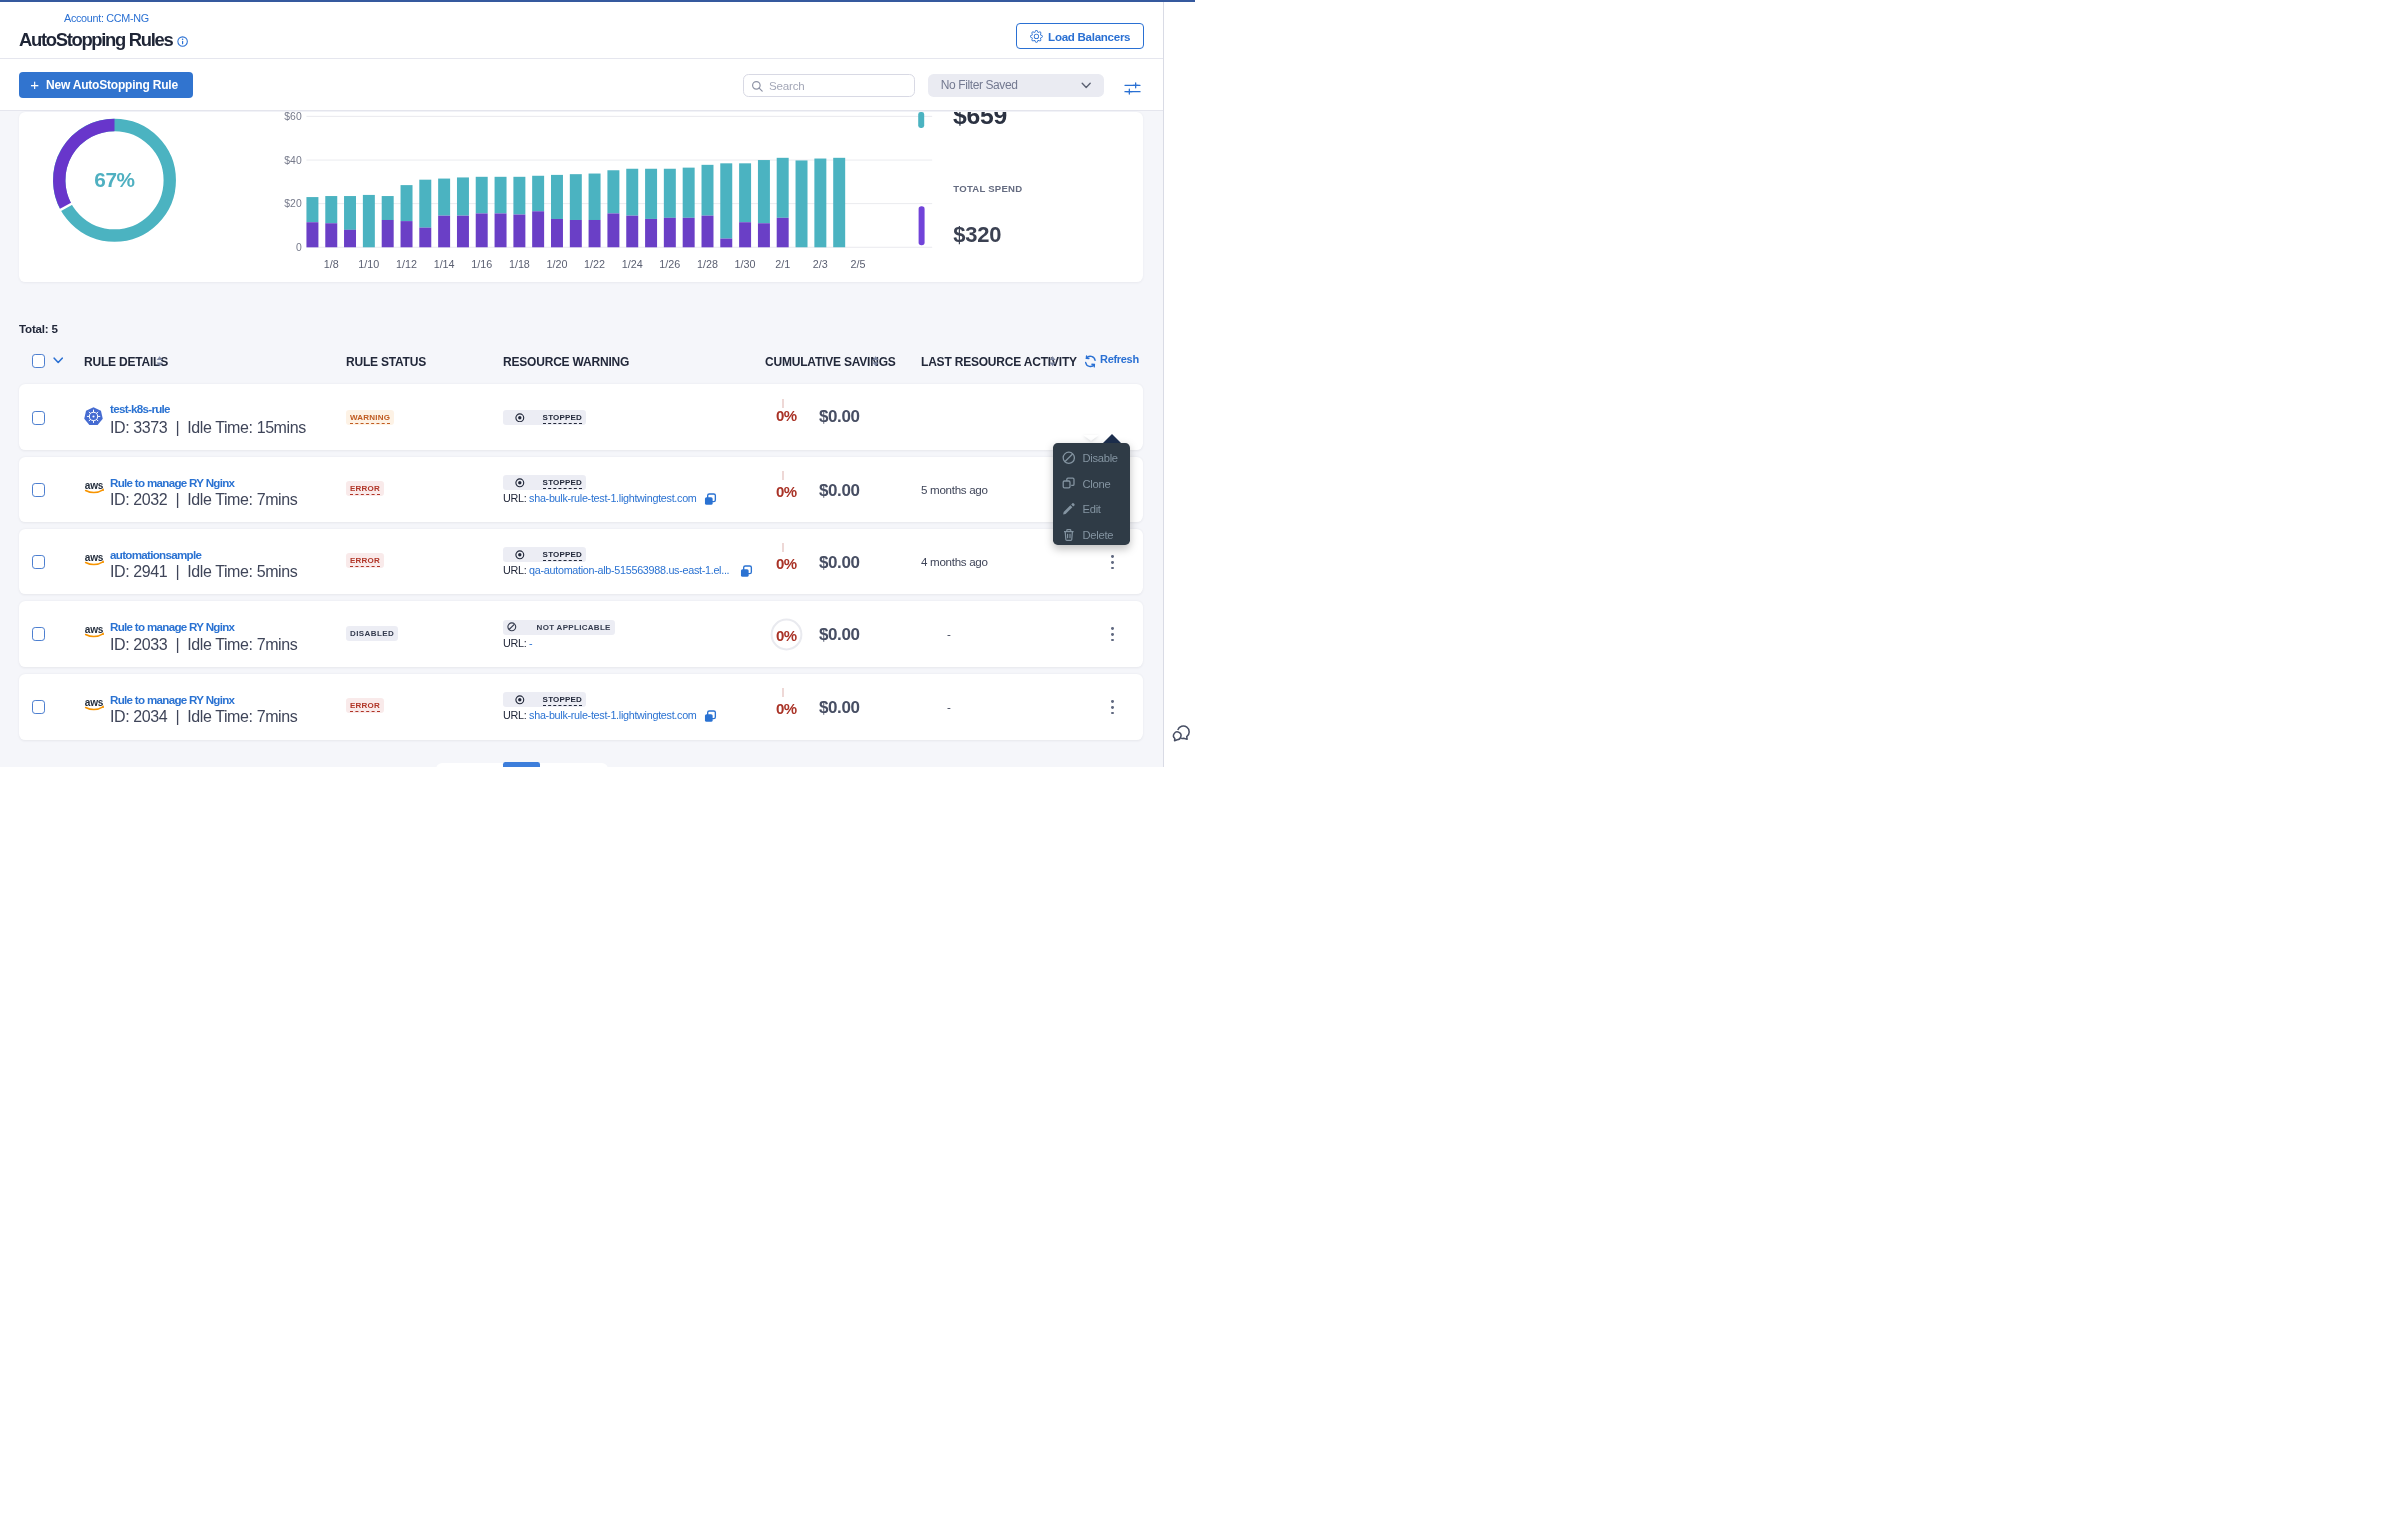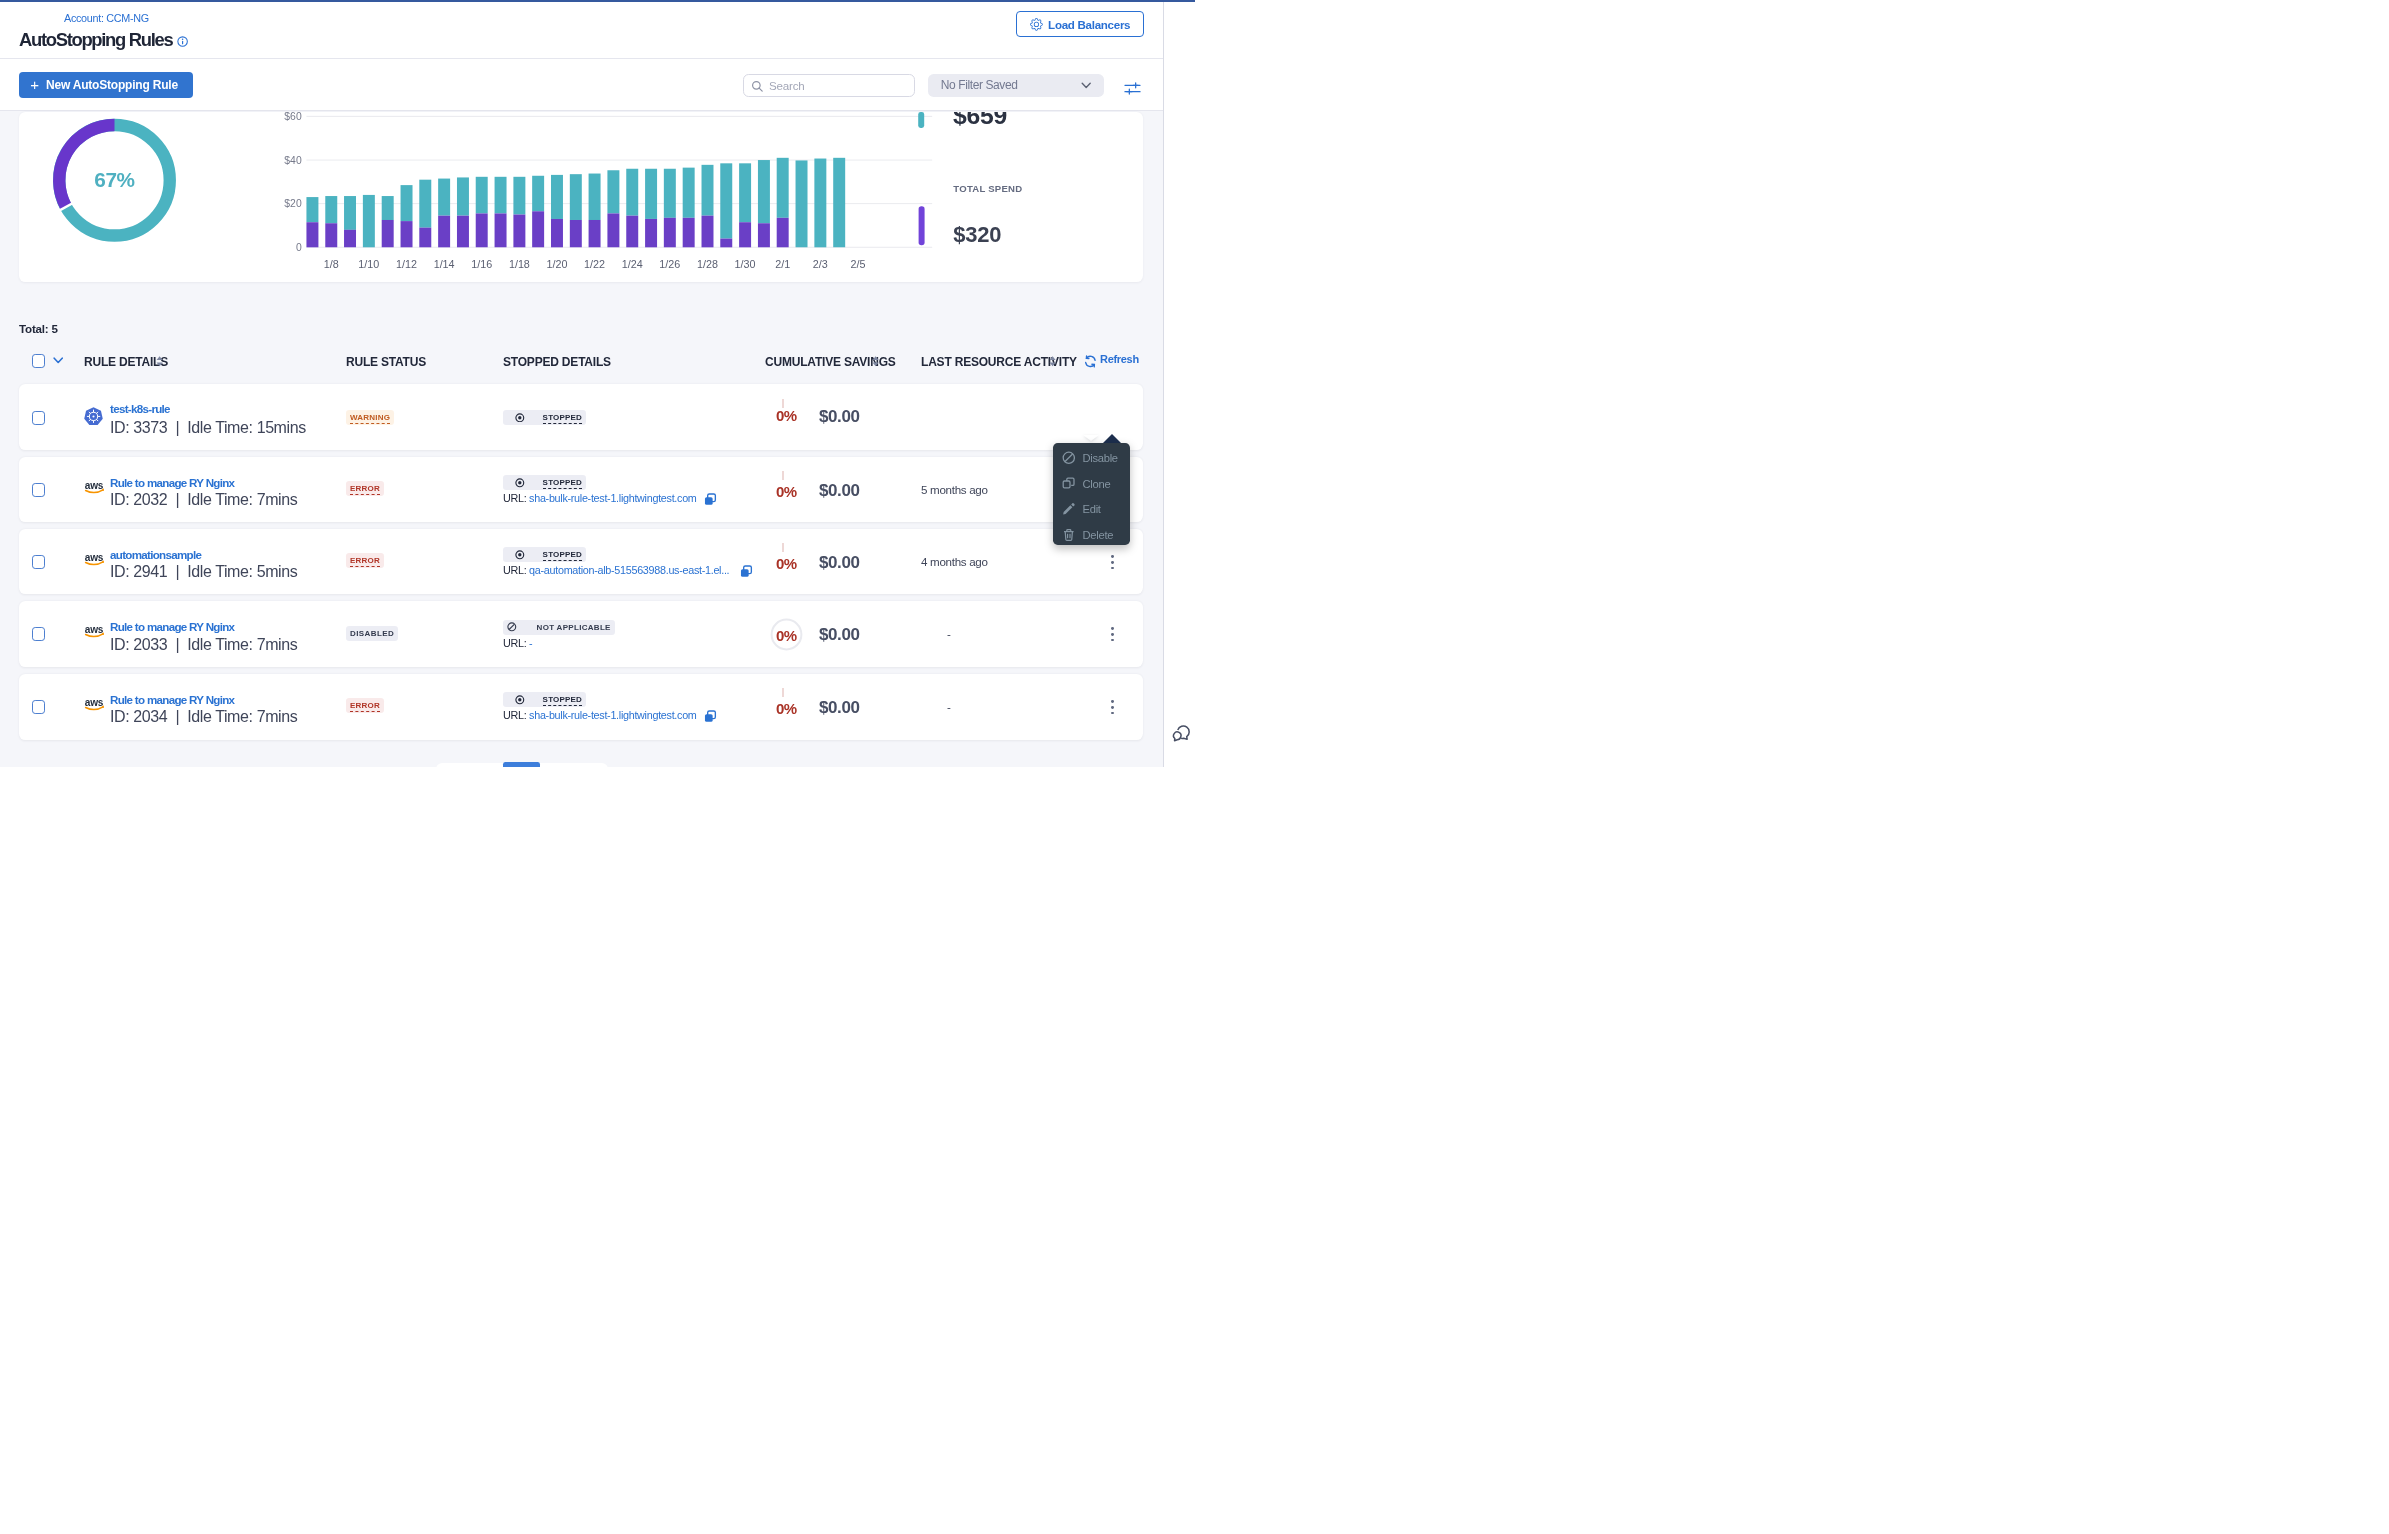--- a/index.html
+++ b/index.html
@@ -5,21 +5,21 @@
 * { margin:0; padding:0; box-sizing:border-box; }
 html,body { width:1195px; height:767px; overflow:hidden; font-family:"Liberation Sans", sans-serif; background:#fff; }
 .abs { position:absolute; }
 #stage { position:relative; width:1195px; height:767px; background:#fff; }
 #topbar { position:absolute; left:0; top:0; width:1195px; height:2.4px; background:#35599e; }
 #content { position:absolute; left:0; top:2.4px; width:1164px; height:765px; border-right:0.8px solid #d9dbe5; background:#f5f6fa; overflow:hidden; }
 #header { position:absolute; left:0; top:0; width:1163px; height:57px; background:#fff; border-bottom:0.8px solid #e5e6ee; }
 #toolbar { position:absolute; left:0; top:57px; width:1163px; height:52px; background:#fff; border-bottom:0.8px solid #e5e6ee; }
 .acct { position:absolute; left:19px; top:9.6px; font-size:10.8px; color:#2a70d3; letter-spacing:-0.3px;margin-left:45px; }
 .title { position:absolute; left:19px; top:27px; font-size:18.4px; font-weight:700; color:#1f2536; letter-spacing:-1.3px; }
-.lbbtn { position:absolute; left:1016px; top:9px; width:128px; height:25.6px; border:1.2px solid #2a70d3; border-radius:4px; background:#fff; color:#2a70d3; font-weight:700; font-size:11.6px; letter-spacing:-0.3px; display:flex; align-items:center; justify-content:center; gap:5.6px; }
+.lbbtn { position:absolute; left:1016px; top:21px; width:128px; height:25.6px; border:1.2px solid #2a70d3; border-radius:4px; background:#fff; color:#2a70d3; font-weight:700; font-size:11.6px; letter-spacing:-0.3px; display:flex; align-items:center; justify-content:center; gap:5.6px; }
 .newbtn { position:absolute; left:19px; top:13px; width:174px; height:25.6px; background:#3174cf; border-radius:4px; color:#fff; font-weight:700; font-size:12px; letter-spacing:-0.2px; display:flex; align-items:center; justify-content:flex-start; padding-left:11.2px; gap:7.2px; }
 .newbtn .plus { font-size:15px; font-weight:400; margin-top:-1.6px; }
 .search { position:absolute; left:743px; top:14.4px; width:172px; height:23px; border:0.8px solid #d8d9e4; border-radius:5.6px; background:#fff; display:flex; align-items:center; }
 .search .ph { color:#a3a7b7; font-size:11.6px; margin-left:25px; letter-spacing:-0.2px; }
 .nofilter { position:absolute; left:928px; top:14.4px; width:176px; height:23px; background:#eaebf2; border-radius:5.6px; display:flex; align-items:center; }
 .nofilter .t { color:#737990; font-size:12px; margin-left:12.8px; letter-spacing:-0.4px; }
 .main { position:absolute; left:0; top:108px; width:1163px; height:657px; }
 #chartcard { position:absolute; left:19px; top:112px; width:1124px; height:170px; background:#fff; border-radius:6.4px; overflow:hidden; box-shadow:0 0.8px 2.4px rgba(40,41,61,.06); }
 .total5 { position:absolute; left:19px; font-size:11.6px; font-weight:700; color:#22283a; letter-spacing:-0.2px; }
 #thead { position:absolute; left:19px; top:349px; width:1124px; height:24px; }
@@ -195,21 +195,21 @@
         <div class="cb" style="left:12.8px;top:4.8px"></div>
         <svg class="abs" style="left:34px;top:8px" width="10.4" height="7.2" viewBox="0 0 13 9" fill="none" stroke="#2a70d3" stroke-width="2">
             <path d="M1.5 1.5 L6.5 6.8 L11.5 1.5" stroke-linecap="round" stroke-linejoin="round"></path>
           </svg>
         <div class="hcell" style="left:65px">RULE DETAILS</div>
         <svg class="abs" style="left:137px;top:6.4px" width="7.2" height="11.2" viewBox="0 0 9 14">
             <path d="M4.5 0.2 L8.3 5 H0.7 Z" fill="#7d86a0"></path>
             <path d="M4.5 12.8 L0.7 8 H8.3 Z" fill="#7d86a0"></path>
           </svg>
         <div class="hcell" style="left:327px">RULE STATUS</div>
-        <div class="hcell" style="left:484px">STOPPED DETAILS</div>
+        <div class="hcell" style="left:484px">RESOURCE WARNING</div>
         <div class="hcell" style="left:746px">CUMULATIVE SAVINGS</div>
         <svg class="abs" style="left:853px;top:6.4px" width="7.2" height="11.2" viewBox="0 0 9 14">
             <path d="M4.5 0.2 L8.3 5 H0.7 Z" fill="#7d86a0"></path>
             <path d="M4.5 12.8 L0.7 8 H8.3 Z" fill="#7d86a0"></path>
           </svg>
         <div class="hcell" style="left:902px">LAST RESOURCE ACTIVITY</div>
         <svg class="abs" style="left:1030px;top:6.4px" width="7.2" height="11.2" viewBox="0 0 9 14">
             <path d="M4.5 0.2 L8.3 5 H0.7 Z" fill="#7d86a0"></path>
             <path d="M4.5 12.8 L0.7 8 H8.3 Z" fill="#7d86a0"></path>
           </svg>

